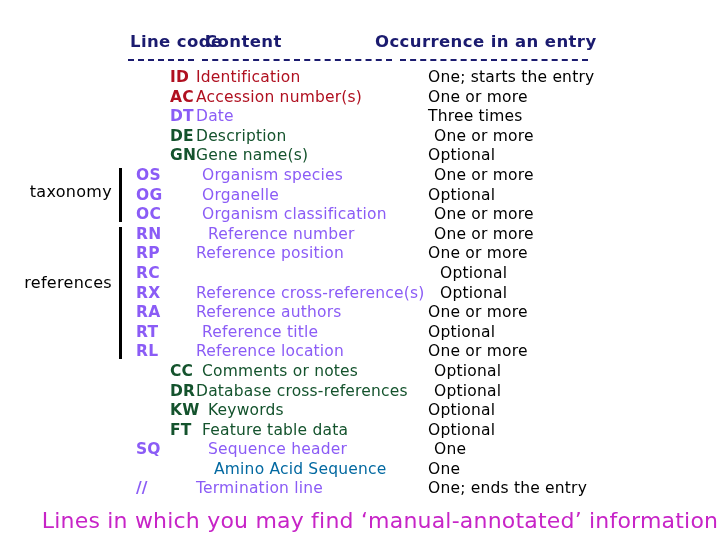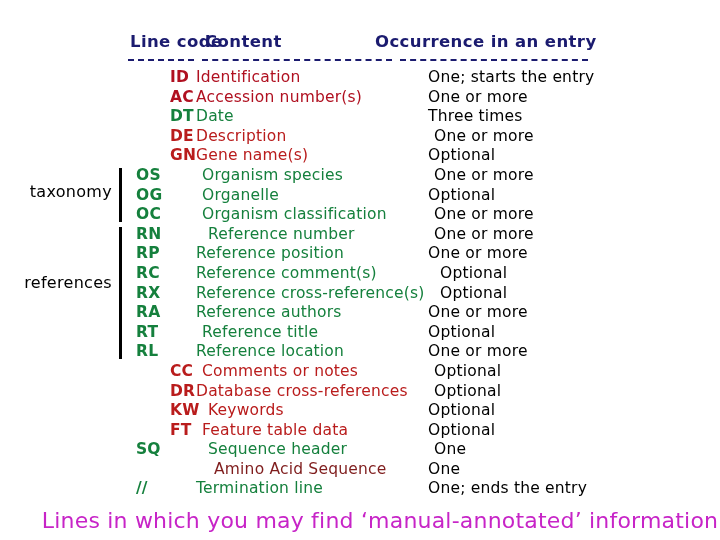--- a/index.html
+++ b/index.html
@@ -81,23 +81,23 @@
   .content {
     left: 196px;
   }
   .occ {
     left: 428px;
     color: #000000;
   }
 
   
   .c-red     { color: #b01020; }
-  .c-black   { color: #15803d; }
-  .c-magenta { color: #b91c1c; }
-  .c-crimson { color: #7f1d1d; }
+  .c-black   { color: #8b5cf6; }
+  .c-magenta { color: #14532d; }
+  .c-crimson { color: #0369a1; }
 
   
   .in1 { margin-left: 6px; }
   .in2 { margin-left: 12px; }
   .in3 { margin-left: 18px; }
 
   
   .bracket {
     position: absolute;
     left: 119px;
@@ -201,21 +201,20 @@
         <div class="cell content c-black in2">Reference number</div>
         <div class="cell occ in1">One or more</div>
       </div>
       <div class="row">
         <div class="cell code c-black in1">RP</div>
         <div class="cell content c-black">Reference position</div>
         <div class="cell occ">One or more</div>
       </div>
       <div class="row">
         <div class="cell code c-black in1">RC</div>
-        <div class="cell content c-black">Reference comment(s)</div>
         <div class="cell occ in2">Optional</div>
       </div>
       <div class="row">
         <div class="cell code c-black in1">RX</div>
         <div class="cell content c-black">Reference cross-reference(s)</div>
         <div class="cell occ in2">Optional</div>
       </div>
       <div class="row">
         <div class="cell code c-black in1">RA</div>
         <div class="cell content c-black">Reference authors</div>

